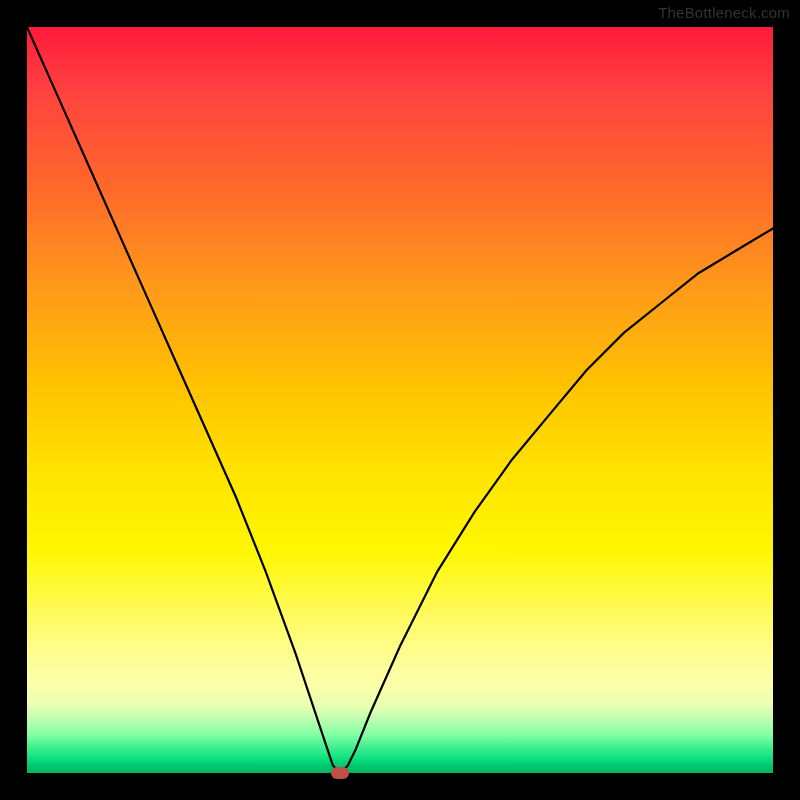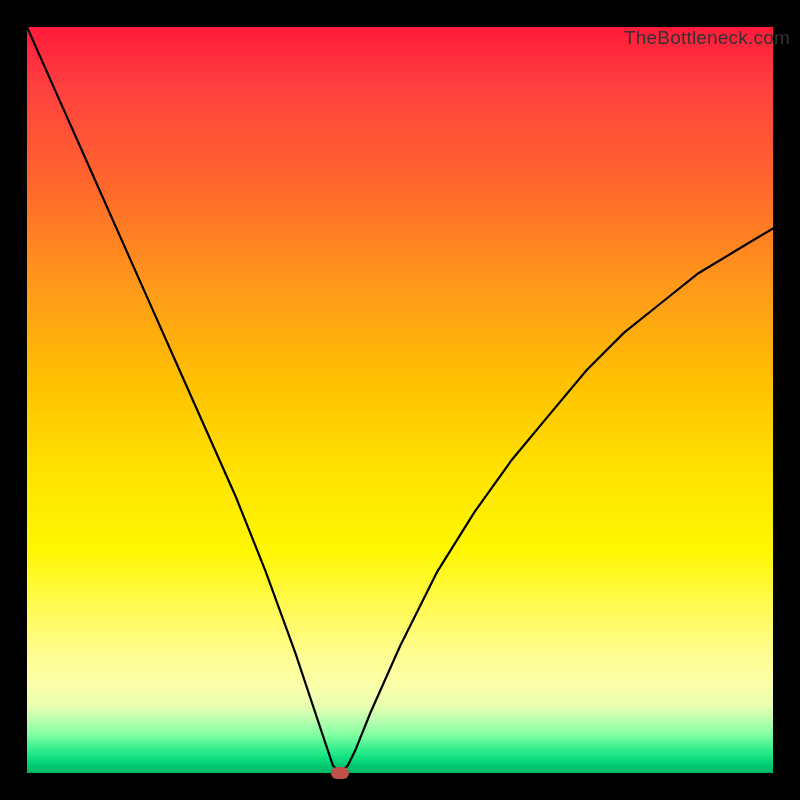--- a/index.html
+++ b/index.html
@@ -36,24 +36,23 @@
       #10e080 98%,
       #00c870 99%,
       #00b864 100%
     );
   }
   .watermark {
     position: absolute;
     top: 4px;
     right: 10px;
     color: #333;
-    font-size: 19px;
+    font-size: 15px;
     font-weight: 500;
     letter-spacing: 0.2px;
-    margin-top: 23px;
   }
   .curve-svg {
     position: absolute;
     left: 0;
     top: 0;
     width: 746px;
     height: 746px;
   }
   .marker {
     position: absolute;

